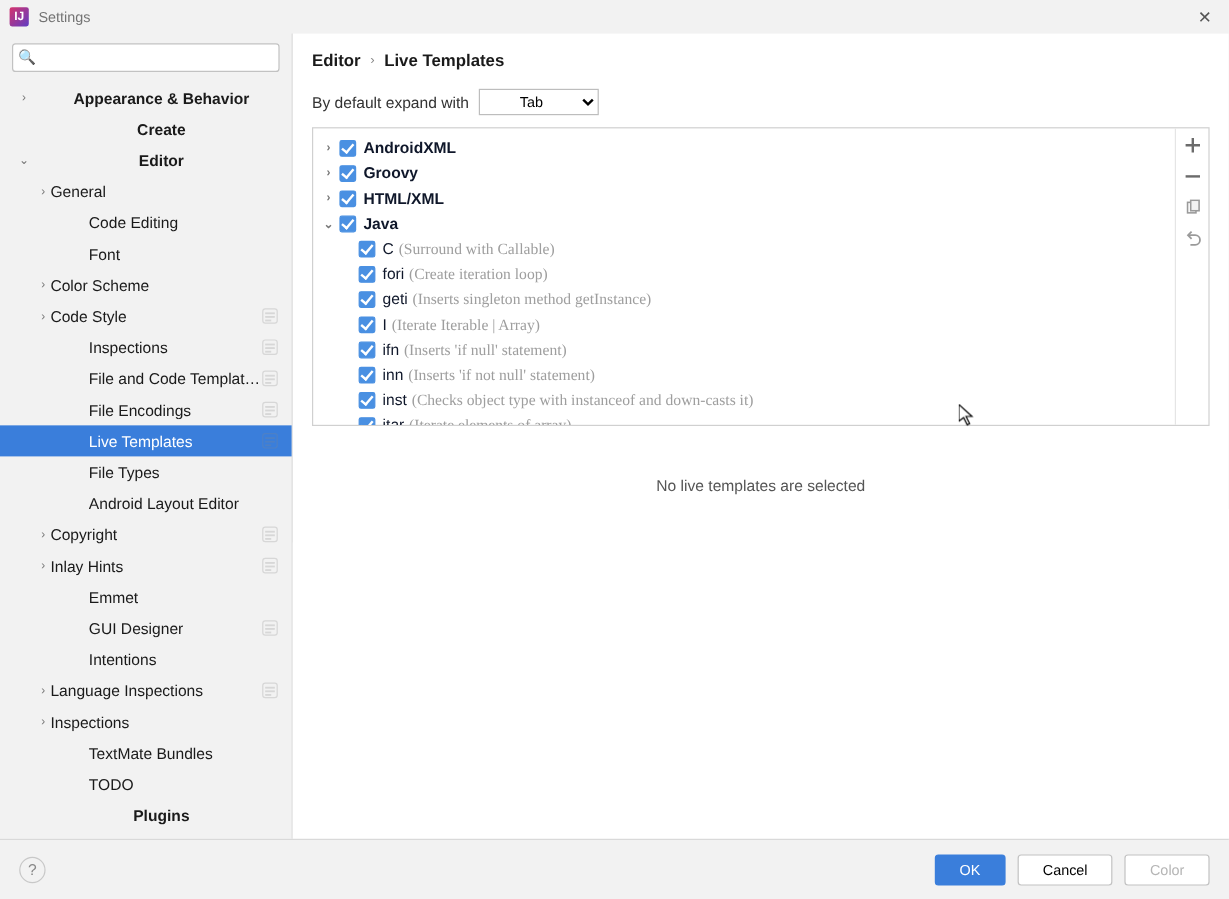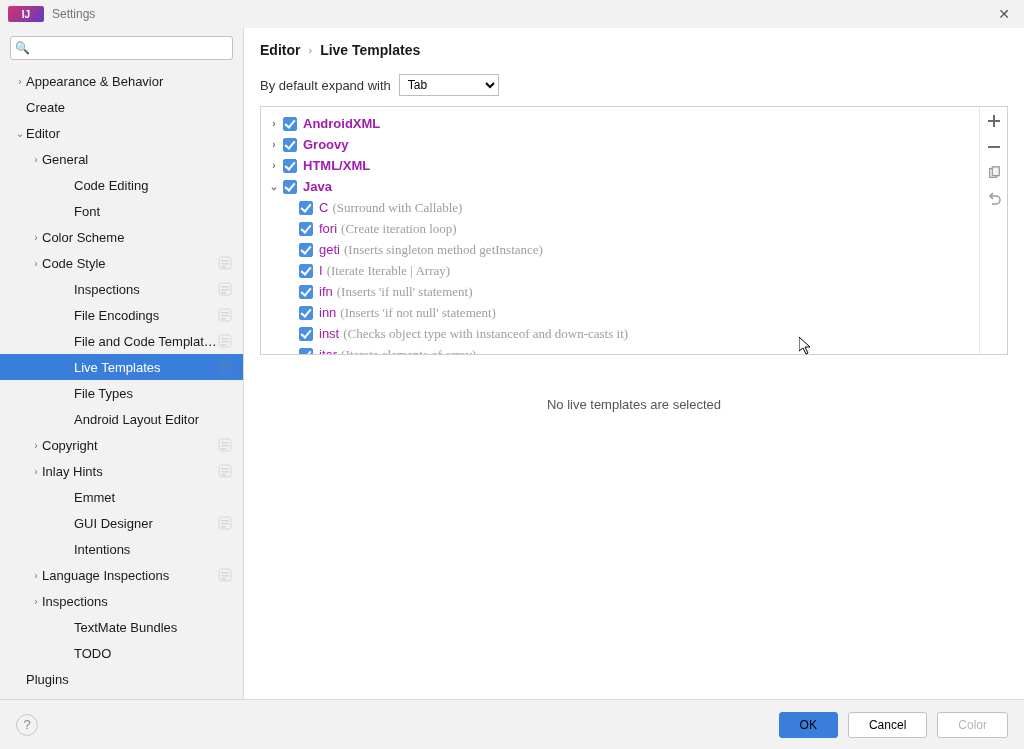--- a/index.html
+++ b/index.html
@@ -1,67 +1,67 @@
 <!DOCTYPE html>
 <html><head>
 <meta charset="utf-8">
 <style>
 * { box-sizing: border-box; margin: 0; padding: 0; }
 body { font-family: -apple-system, "Segoe UI", Arial, sans-serif; font-size: 13px; color: #1a1a1a; background: #f2f2f2; width: 1024px; height: 749px; overflow: hidden; display: flex; flex-direction: column; }
 .titlebar { height: 28px; background: #f2f2f2; display: flex; align-items: center; padding: 0 8px; }
-.titlebar .app-icon { width: 36px; height: 16px; background: linear-gradient(135deg, #d6336c 0%, #5f3dc4 100%); border-radius: 2px; display:flex; align-items:center; justify-content:center; color:#fff; font-weight:bold; font-size:10px; margin-right: 8px; }
+.titlebar .app-icon { width: 16px; height: 16px; background: linear-gradient(135deg, #d6336c 0%, #5f3dc4 100%); border-radius: 2px; display:flex; align-items:center; justify-content:center; color:#fff; font-weight:bold; font-size:10px; margin-right: 8px; }
 .titlebar .title { font-size: 12px; color: #737373; flex:1; }
 .titlebar .close { width:24px; text-align:center; color:#555; font-size:14px; cursor:pointer; }
 .body { flex:1; display:flex; min-height:0; }
 .sidebar { width: 244px; background:#f2f2f2; border-right: 1px solid #d9d9d9; display:flex; flex-direction:column; padding-top:8px; }
 .search-wrap { padding: 0 10px 8px 10px; }
 .search { width: 100%; height: 24px; border: 1px solid #c2c2c2; border-radius: 3px; background:#fff; display:flex; align-items:center; padding:0 4px; }
 .search .mag { color:#999; font-size:12px; margin-right:2px; }
 .search input { border:none; outline:none; flex:1; font-size:12px; background:transparent; }
 .tree { flex:1; overflow-y:auto; padding-bottom:10px; }
 .tree-item { display:flex; align-items:center; height:26px; cursor:pointer; position:relative; }
 .tree-item .exp { width:12px; text-align:center; color:#777; font-size:10px; margin-left:4px; }
 .tree-item .lbl { flex:1; white-space:nowrap; overflow:hidden; text-overflow:ellipsis; }
-.tree-item.bold .lbl { font-weight:400; }
+.tree-item.bold .lbl { font-weight:700;text-align:center; }
 .tree-item.l0 { padding-left: 10px; }
 .tree-item.l1 { padding-left: 26px; }
 .tree-item.l2 { padding-left: 58px; }
 .tree-item.selected { background:#3a7edb; color:#fff; }
 .tree-item.selected .exp { color:#fff; }
 .tree-item .badge { width:16px; height:16px; margin-right:10px; opacity:.25; }
 .tree-item .badge svg { width:16px; height:16px; }
 .main { flex:1; background:#fff; display:flex; flex-direction:column; min-width:0; }
 .breadcrumb { padding: 14px 16px 12px 16px; font-size:14px; display:flex; align-items:center; gap:8px; }
 .breadcrumb .crumb { font-weight:700; }
 .breadcrumb .sep { color:#888; font-size:11px; }
 .expand-row { padding: 4px 16px 10px 16px; display:flex; align-items:center; gap:8px; font-size:13px; color:#333; }
-.expand-row select { width:100px; height:22px; border:1px solid #bdbdbd; background:#fff; font-size:12px; padding:0 4px; }
+.expand-row select { width:100px; height:22px; border:1px solid #bdbdbd; background:#fff; font-size:12px; padding:0 4px;text-align:center; }
 .template-area { flex:1; display:flex; margin: 0 16px 12px 16px; min-height:240px; border:1px solid #d0d0d0; background:#fff; }
 .template-tree { flex:1; overflow-y:auto; padding:6px 0; position:relative; }
 .tpl-row { display:flex; align-items:center; height:21px; font-size:13px; }
 .tpl-row .exp { width:14px; text-align:center; color:#777; font-size:10px; margin-left:6px; }
 .tpl-row.group { font-weight:700; }
 .tpl-row.group .exp { margin-left:6px; }
 .tpl-row .chk { width:14px; height:14px; border:1px solid #4a90e2; border-radius:2px; background:#4a90e2; margin:0 6px 0 2px; position:relative; }
 .tpl-row .chk::after { content:""; position:absolute; left:3px; top:0px; width:4px; height:8px; border:solid #fff; border-width:0 2px 2px 0; transform:rotate(40deg); }
 .tpl-row.child { padding-left: 36px; font-weight:400; }
-.tpl-row .name { color:#a21caf; }
+.tpl-row .name { color:#0f172a; }
 .tpl-row.child .name { margin-right:4px; }
 .tpl-row.child .desc { color:#9e9e9e;font-family:Liberation Serif, serif; }
 .template-tree::-webkit-scrollbar { width:10px; }
 .template-tree::-webkit-scrollbar-thumb { background:#c9c9c9; border-radius:5px; }
 .toolbar-right { width:28px; border-left:1px solid #e5e5e5; display:flex; flex-direction:column; align-items:center; padding-top:4px; gap:6px; }
 .toolbar-right .tbtn { width:20px; height:20px; display:flex; align-items:center; justify-content:center; color:#6b6b6b; cursor:pointer; font-size:16px; }
 .empty-msg { text-align:center; color:#555; font-size:13px; padding: 30px 0 40px 0; }
 .bottom-spacer { flex:1; background:#fff; }
 .footer { height:50px; border-top:1px solid #d9d9d9; background:#f2f2f2; display:flex; align-items:center; padding:0 16px; gap:10px; }
 .footer .help { width:22px; height:22px; border:1px solid #c8c8c8; border-radius:50%; display:flex; align-items:center; justify-content:center; color:#888; font-size:13px; cursor:pointer; }
 .footer .spacer { flex:1; }
 .footer button { height:26px; padding:0 20px; border:1px solid #c2c2c2; background:#fff; border-radius:3px; font-size:12px; cursor:pointer; }
-.footer button.primary { background:#3a7edb; border-color:#3a7edb; color:#000000; font-weight:500; }
+.footer button.primary { background:#3a7edb; border-color:#3a7edb; color:#ffffff; font-weight:500; }
 .footer button:disabled { color:#b5b5b5; }
 .cursor { position:absolute; left:799px; top:337px; pointer-events:none; }
 </style>
 </head>
 <body>
 
 <div class="titlebar">
   <div class="app-icon">IJ</div>
   <div class="title">Settings</div>
   <div class="close">✕</div>
@@ -119,31 +119,31 @@
           <span class="lbl">Inspections</span>
           <span class="badge"><svg viewBox="0 0 16 16">
               <rect x="2" y="2" width="12" height="12" rx="2" fill="none" stroke="#888"></rect>
               <rect x="4" y="5" width="8" height="1.5" fill="#888"></rect>
               <rect x="4" y="8" width="8" height="1.5" fill="#888"></rect>
               <rect x="4" y="11" width="5" height="1.5" fill="#888"></rect>
             </svg></span>
         </div>
         <div class="tree-item l2">
           <span class="exp"></span>
+          <span class="lbl">File and Code Templates</span>
+          <span class="badge"><svg viewBox="0 0 16 16">
+              <rect x="2" y="2" width="12" height="12" rx="2" fill="none" stroke="#888"></rect>
+              <rect x="4" y="5" width="8" height="1.5" fill="#888"></rect>
+              <rect x="4" y="8" width="8" height="1.5" fill="#888"></rect>
+              <rect x="4" y="11" width="5" height="1.5" fill="#888"></rect>
+            </svg></span>
+        </div>
+        <div class="tree-item l2">
+          <span class="exp"></span>
           <span class="lbl">File Encodings</span>
-          <span class="badge"><svg viewBox="0 0 16 16">
-              <rect x="2" y="2" width="12" height="12" rx="2" fill="none" stroke="#888"></rect>
-              <rect x="4" y="5" width="8" height="1.5" fill="#888"></rect>
-              <rect x="4" y="8" width="8" height="1.5" fill="#888"></rect>
-              <rect x="4" y="11" width="5" height="1.5" fill="#888"></rect>
-            </svg></span>
-        </div>
-        <div class="tree-item l2">
-          <span class="exp"></span>
-          <span class="lbl">File and Code Templates</span>
           <span class="badge"><svg viewBox="0 0 16 16">
               <rect x="2" y="2" width="12" height="12" rx="2" fill="none" stroke="#888"></rect>
               <rect x="4" y="5" width="8" height="1.5" fill="#888"></rect>
               <rect x="4" y="8" width="8" height="1.5" fill="#888"></rect>
               <rect x="4" y="11" width="5" height="1.5" fill="#888"></rect>
             </svg></span>
         </div>
         <div class="tree-item l2 selected">
           <span class="exp"></span>
           <span class="lbl">Live Templates</span>

